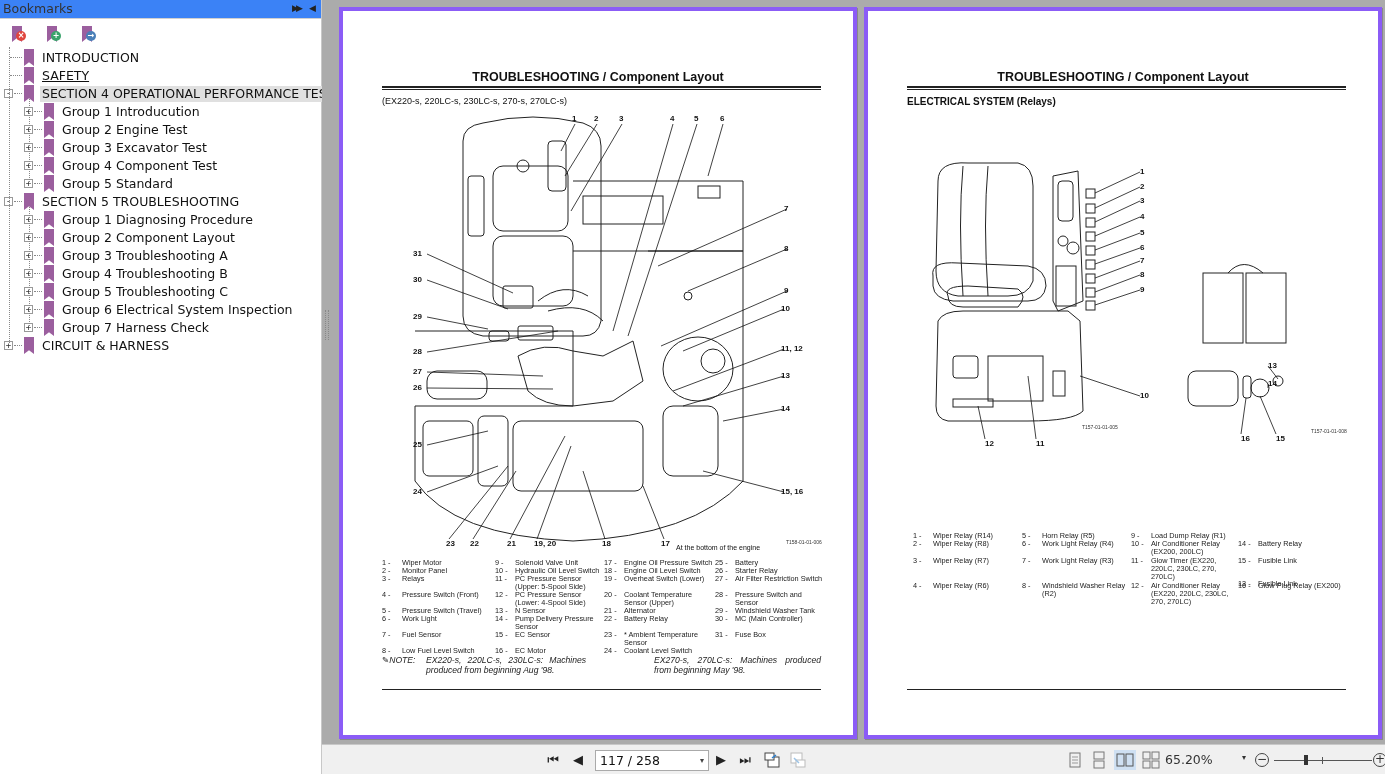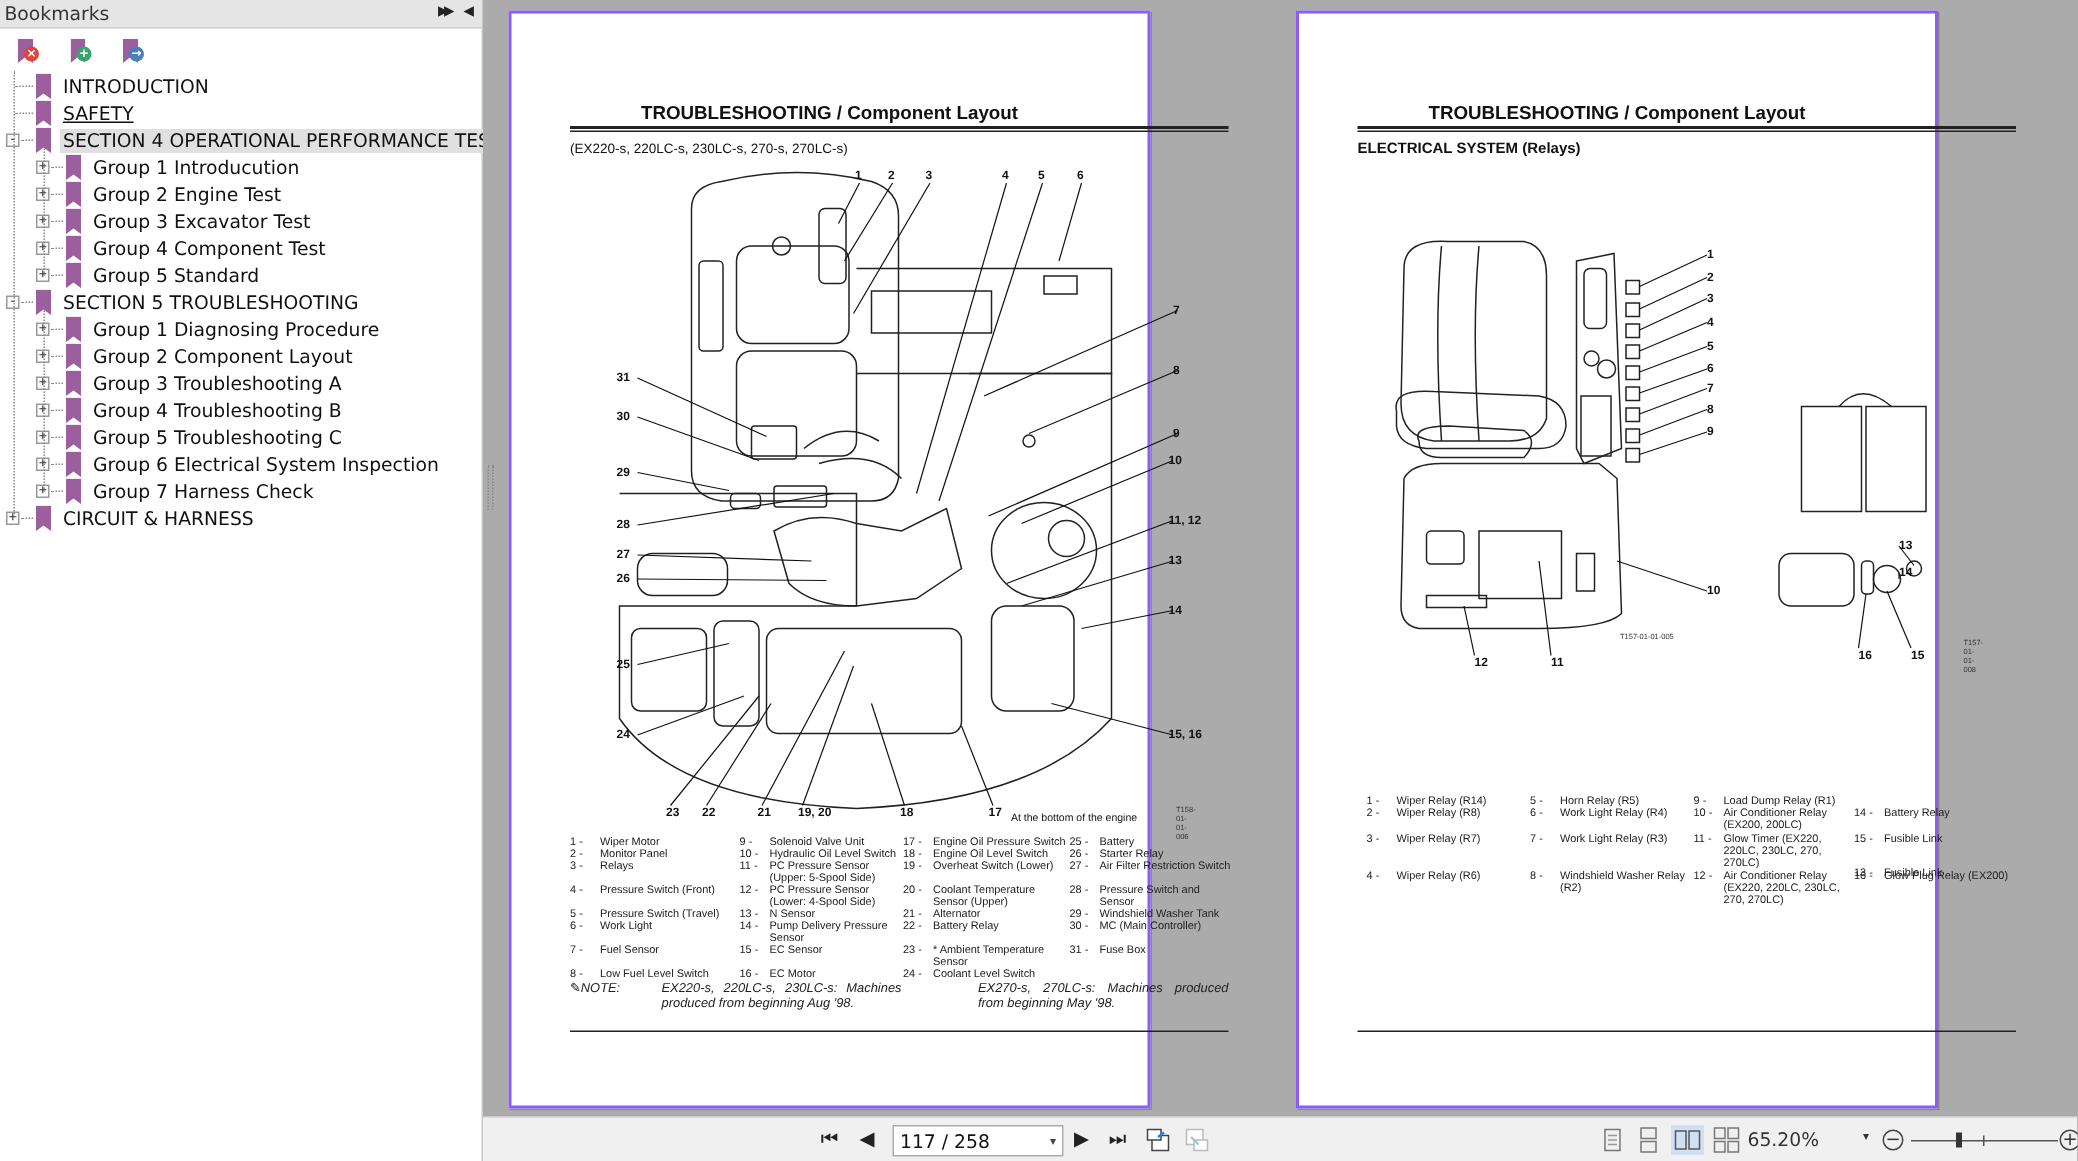--- a/index.html
+++ b/index.html
@@ -1,21 +1,21 @@
 <!DOCTYPE html>
 <html><head>
 <meta charset="utf-8">
 <style>
   * { box-sizing: border-box; margin: 0; padding: 0; }
   html, body { width: 1385px; height: 774px; overflow: hidden; background: #ababab; font-family: "DejaVu Sans", sans-serif; }
   #app { position: relative; width: 1385px; height: 774px; }
 
   
   #sidebar { position: absolute; left: 0; top: 0; width: 322px; height: 774px; background: #fff; border-right: 1px solid #c8c8c8; }
-  #sb-header { height: 19px; background: #e5e5e5; border-bottom: 1px solid #d0d0d0; position: relative; }
+  #sb-header { height: 19px; background: #3b82f6; border-bottom: 1px solid #d0d0d0; position: relative; }
   #sb-title { position: absolute; left: 3px; top: 1px; font-size: 12.5px; color: #333; }
   #sb-expand { position: absolute; left: 292px; top: 3px; font-size: 9px; color: #222; letter-spacing: -3px; cursor: pointer; }
   #sb-collapse { position: absolute; left: 309px; top: 3px; font-size: 9px; color: #222; cursor: pointer; }
   #sb-tools { height: 30px; position: relative; }
   .tool-btn { position: absolute; top: 7px; width: 16px; height: 18px; cursor: pointer; }
   .tool-btn .bm { position: absolute; left: 2px; top: 0; width: 10px; height: 16px; background: #9b5f9e; clip-path: polygon(0 0,100% 0,100% 100%,50% 75%,0 100%); }
   .tool-btn .badge { position: absolute; left: 6px; top: 5px; width: 10px; height: 10px; border-radius: 50%; color: #fff; font-size: 8px; line-height: 10px; text-align: center; font-weight: bold; }
 
   #tree { position: relative; }
   .tree-row { position: absolute; height: 18px; left: 0; width: 320px; }
@@ -25,21 +25,21 @@
   .tree-row .bm-icon { position: absolute; top: 0; width: 10px; height: 17px; background: #9b5f9e; clip-path: polygon(0 0,100% 0,100% 100%,50% 78%,0 100%); }
   .tree-row .toggle { position: absolute; top: 4px; width: 9px; height: 9px; border: 1px solid #999; background: #fff; font-size: 9px; line-height: 6px; text-align: center; color: #333; cursor: pointer; font-family: "DejaVu Sans Mono", monospace; }
   .tree-row .dots-h { position: absolute; top: 8px; height: 1px; border-top: 1px dotted #888; }
   .vline { position: absolute; border-left: 1px dotted #888; width: 0; }
 
   #splitter { position: absolute; left: 322px; top: 0; width: 16px; height: 744px; background: #ababab; }
   #splitter .grip { position: absolute; left: 3px; top: 310px; width: 4px; height: 30px; border-left: 1px dotted #888; border-right: 1px dotted #888; cursor: col-resize; }
 
   
   #docarea { position: absolute; left: 330px; top: 0; width: 1055px; height: 744px; background: #ababab; }
-  .page { position: absolute; top: 7px; width: 428px; height: 732px; background: #fff; border: 2px solid #8b5cf6; box-shadow: 1px 1px 0 #888; }
+  .page { position: absolute; top: 7px; width: 518px; height: 732px; background: #fff; border: 4px solid #8b5cf6; box-shadow: 1px 1px 0 #888; }
   #page-left { left: 9px; }
   #page-right { left: 534px; }
 
   .pg-title { position: absolute; top: 59px; left: 0; width: 100%; text-align: center; font-family: "Liberation Sans", sans-serif; font-weight: bold; font-size: 12.5px; color: #111; }
   .pg-rule { position: absolute; top: 75px; height: 4px; border-top: 2px solid #222; border-bottom: 1px solid #222; }
   .pg-sub { position: absolute; top: 85px; font-family: "Liberation Sans", sans-serif; font-size: 9px; color: #111; }
   .pg-sub.bold { font-weight: bold; font-size: 10px; }
   .pg-foot-rule { position: absolute; top: 678px; height: 1px; background: #222; }
   .pg-num { position: absolute; top: 684px; width: 100%; text-align: center; font-family: "Liberation Sans", sans-serif; font-weight: bold; font-size: 10px; color: #111; }
   .fig-id { position: absolute; font-family: "Liberation Sans", sans-serif; font-size: 5px; color: #333; }
@@ -337,21 +337,21 @@
           <div class="legend-item" style="left: 372px; top: 564px; width: 110px;"><span class="n">27 -</span><span class="t" style="width: 90px;">Air Filter Restriction Switch</span></div>
           <div class="legend-item" style="left: 372px; top: 580px; width: 110px;"><span class="n">28 -</span><span class="t" style="width: 90px;">Pressure Switch and Sensor</span></div>
           <div class="legend-item" style="left: 372px; top: 596px; width: 110px;"><span class="n">29 -</span><span class="t" style="width: 90px;">Windshield Washer Tank</span></div>
           <div class="legend-item" style="left: 372px; top: 604px; width: 110px;"><span class="n">30 -</span><span class="t" style="width: 90px;">MC (Main Controller)</span></div>
           <div class="legend-item" style="left: 372px; top: 620px; width: 110px;"><span class="n">31 -</span><span class="t" style="width: 90px;">Fuse Box</span></div>
         </div>
 
       <div class="note" style="left:39px; top:644px;">
         <span style="font-style:normal;">✎</span><span>NOTE:</span>
       </div>
-      <div class="note" style="left:100px; top:644px; width:160px; text-align:justify;">EX220-s, 220LC-s, 230LC-s: Machines produced from beginning Aug '98.</div>
+      <div class="note" style="left:83px; top:644px; width:160px; text-align:justify;">EX220-s, 220LC-s, 230LC-s: Machines produced from beginning Aug '98.</div>
       <div class="note" style="left:311px; top:644px; width:167px; text-align:justify;">EX270-s, 270LC-s: Machines produced from beginning May '98.</div>
 
       <div class="pg-foot-rule" style="left:39px; width:439px;"></div>
     </div>
 
     <div class="page" id="page-right">
       <div class="pg-title">TROUBLESHOOTING / Component Layout</div>
       <div class="pg-rule" style="left:39px; width:439px;"></div>
       <div class="pg-sub bold" style="left:39px;">ELECTRICAL SYSTEM (Relays)</div>
 

